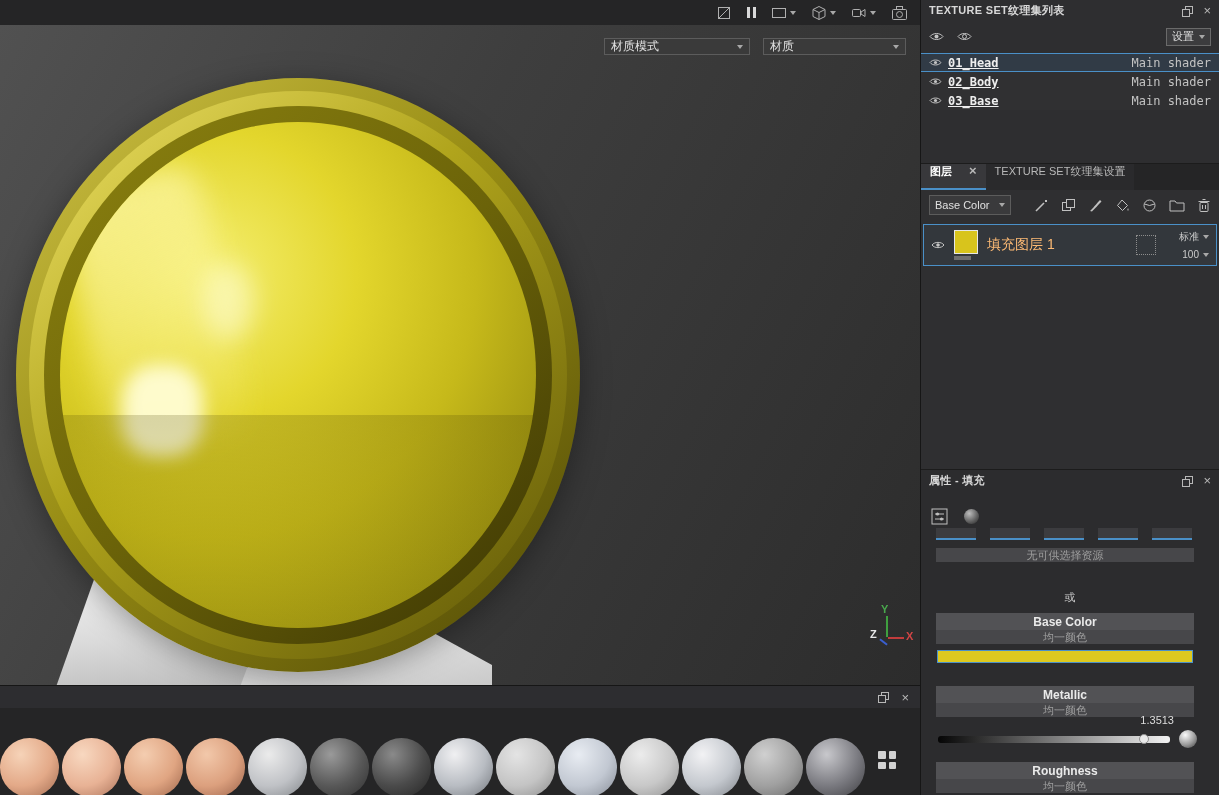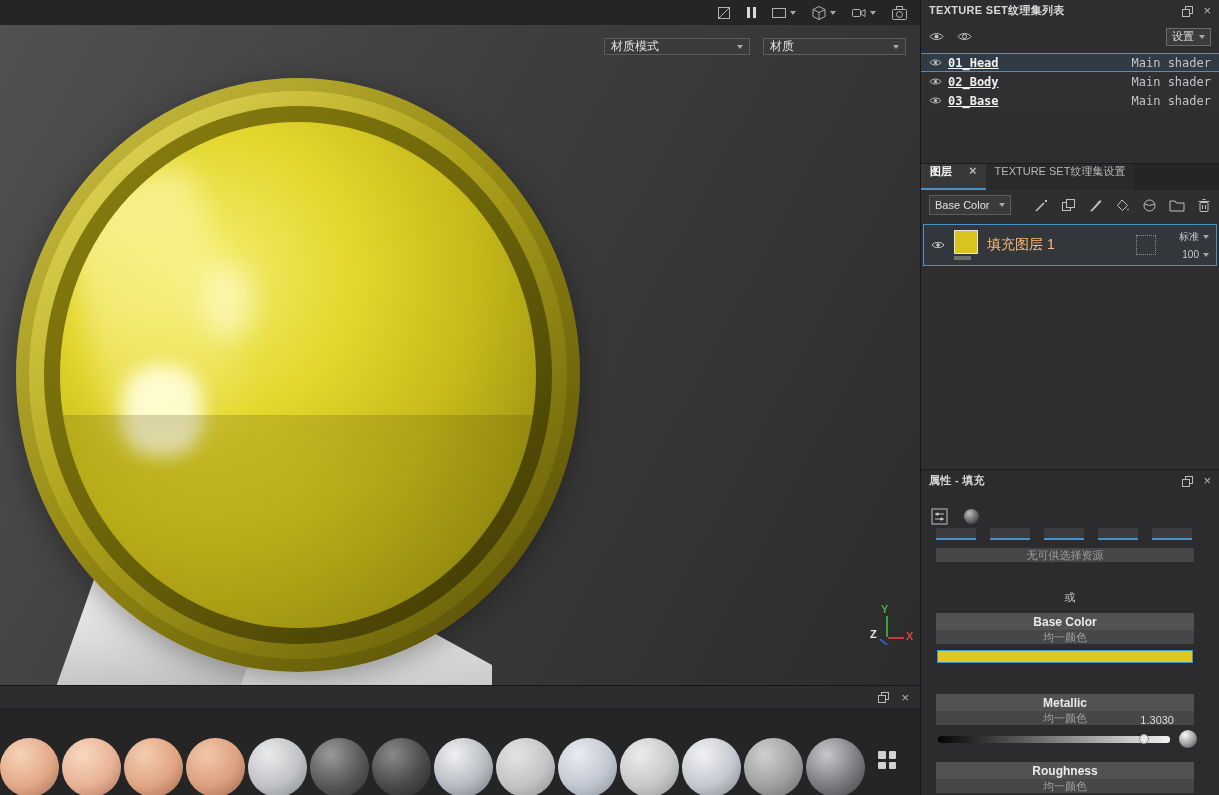--- a/index.html
+++ b/index.html
@@ -369,25 +369,25 @@
       </div>
 
       <div class="or-label">或</div>
 
       <div class="pr-block" style="top:143px">
         <div class="bt">Base Color</div>
         <div class="bs">均一颜色</div>
       </div>
       <div class="swatch" style="background: rgb(221, 201, 31);"></div>
 
-      <div class="pr-block" style="top:224px">
+      <div class="pr-block" style="top:216px">
         <div class="bt">Metallic</div>
         <div class="bs">均一颜色</div>
       </div>
-      <div class="metal-value">1.3030</div>
+      <div class="metal-value">1.3513</div>
       <div class="slider-track">
         <span class="slider-handle" style="left: 201px;"></span>
       </div>
       <span class="slider-sphere"></span>
 
       <div class="pr-block" style="top:292px">
         <div class="bt">Roughness</div>
         <div class="bs">均一颜色</div>
       </div>
     </div>

